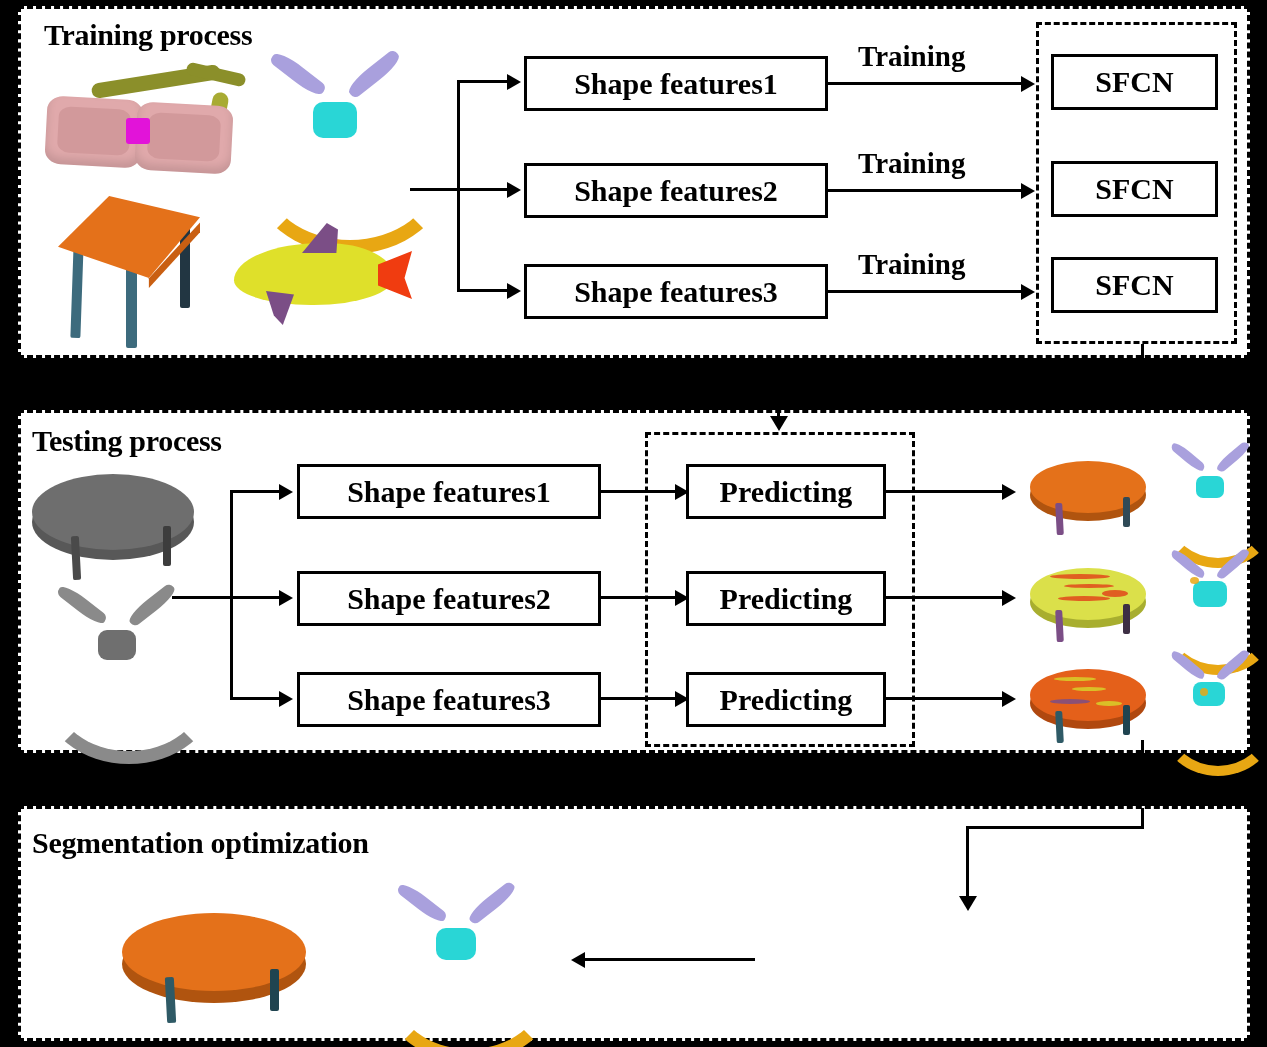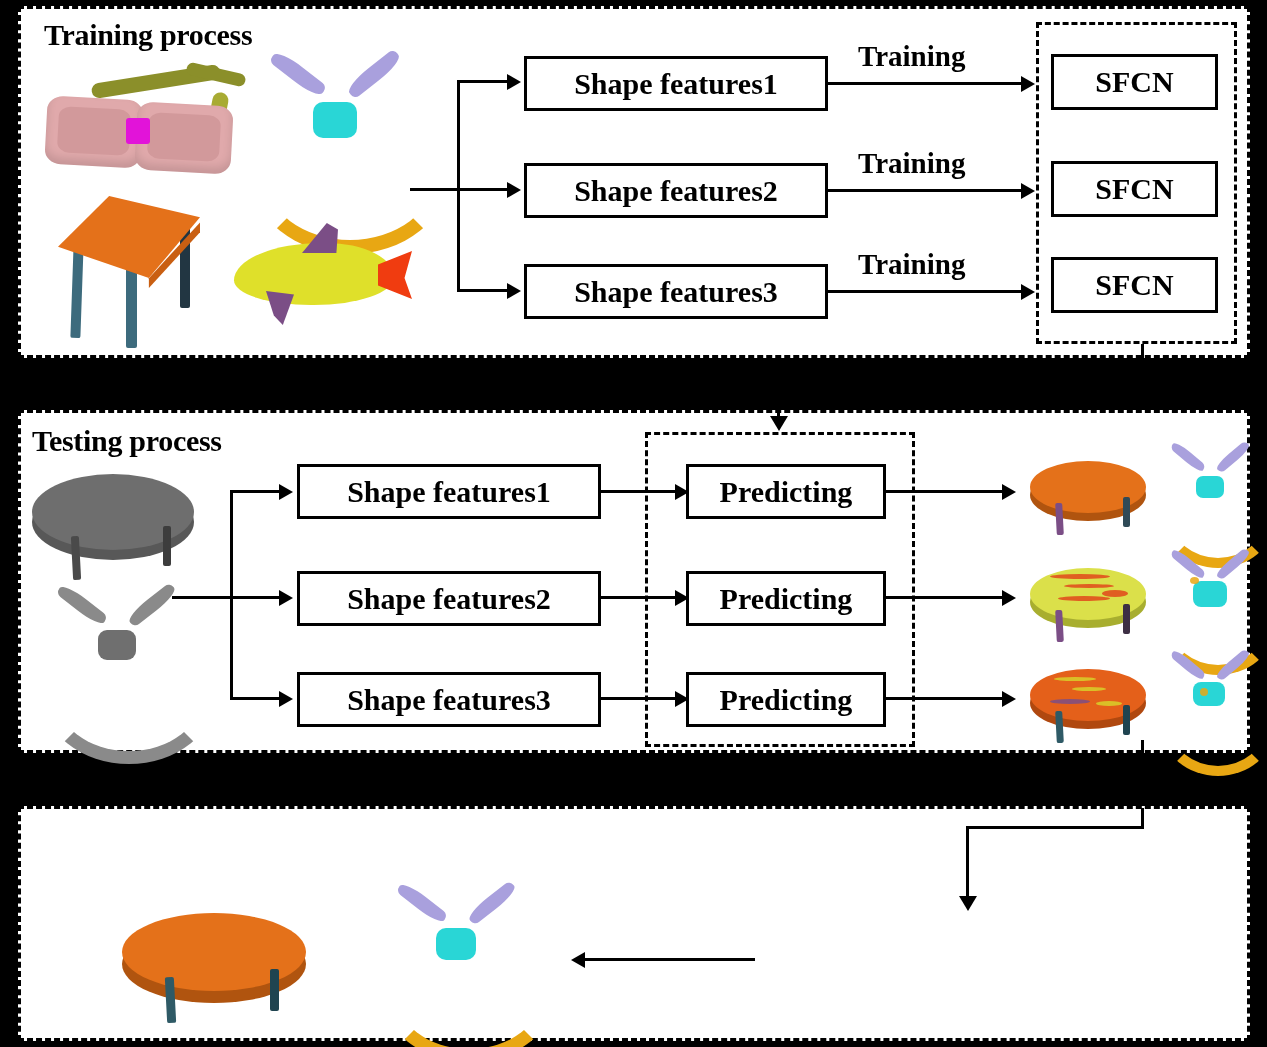--- a/index.html
+++ b/index.html
@@ -239,20 +239,21 @@
     <div class="pl-joint" style="left:33px;top:24px;width:32px;height:24px;border-radius:8px;"></div>
     <div class="noise" style="left:40px;top:30px;width:8px;height:8px;background:#e8a713;"></div>
     <div class="pl-handle" style="left:2px;top:22px;width:92px;height:76px;border-width:10px;"></div>
   </div>
 
   <div class="v" style="left:1141px;top:740px;height:18px;"></div>
 
   <div class="panel" style="left:18px;top:806px;width:1232px;height:235px;">
   </div>
 
+  <div class="panel-title" style="left:32px;top:826px;">Segmentation optimization</div>
 
   <div class="v" style="left:1141px;top:808px;height:20px;"></div>
   <div class="h" style="left:966px;top:826px;width:178px;"></div>
   <div class="v" style="left:966px;top:826px;height:72px;"></div>
   <div class="ar-d" style="left:959px;top:896px;"></div>
 
 
   <div class="h" style="left:585px;top:958px;width:170px;"></div>
   <div class="ar-l" style="left:571px;top:952px;"></div>
 

